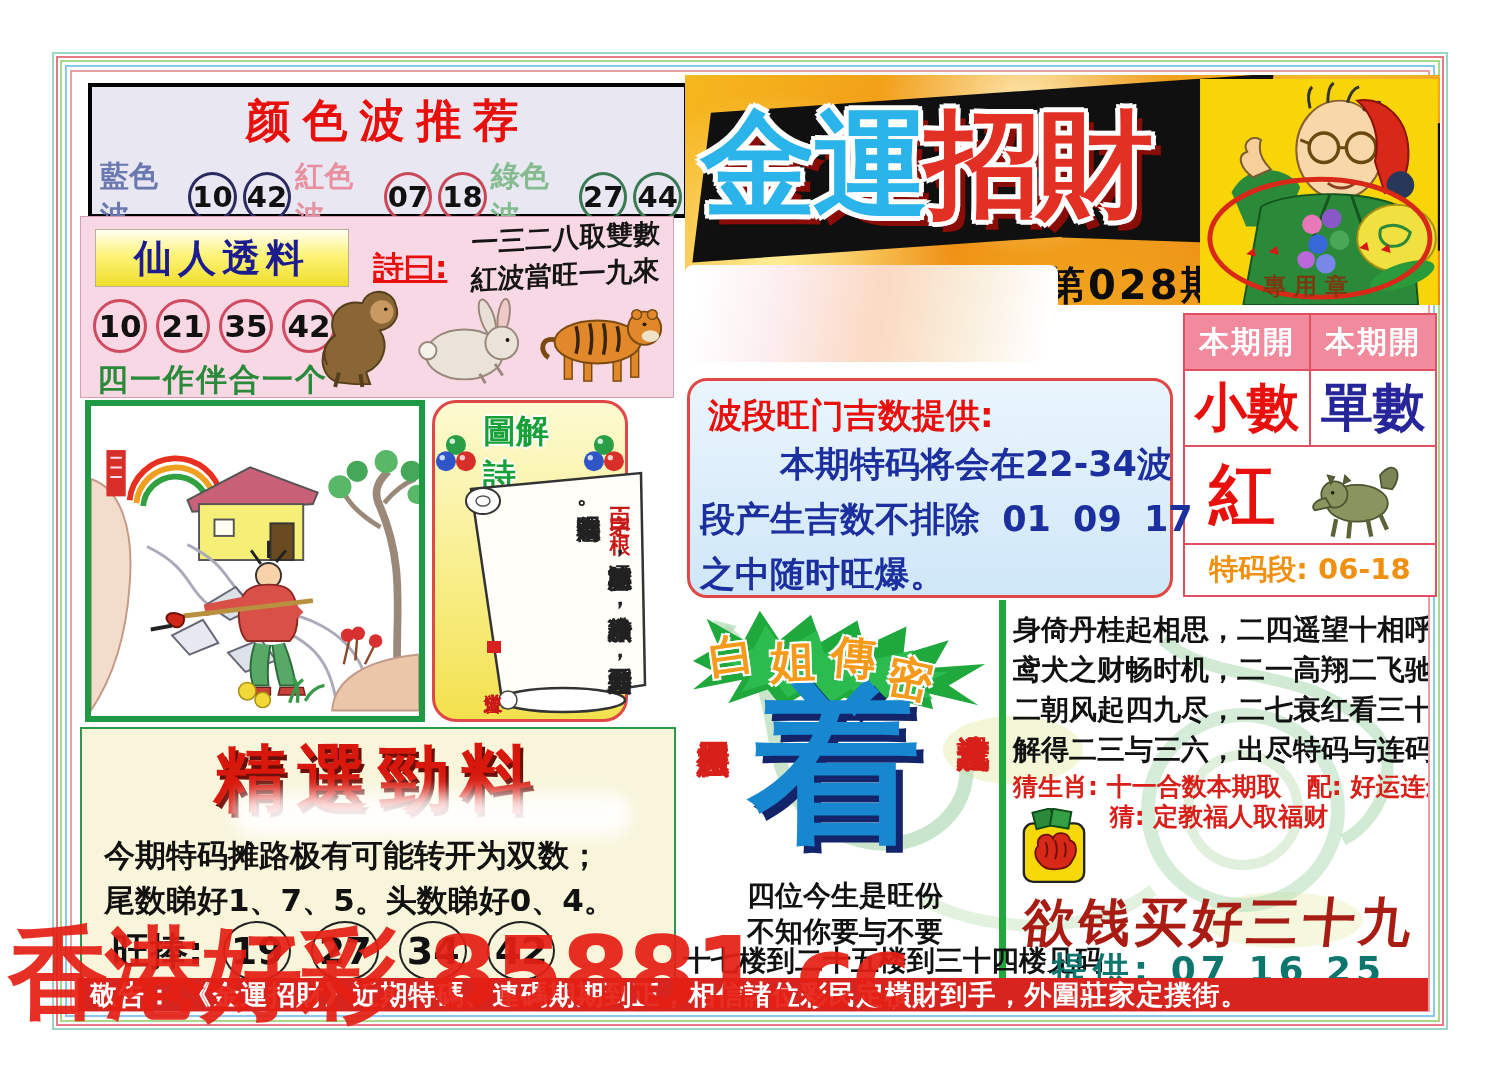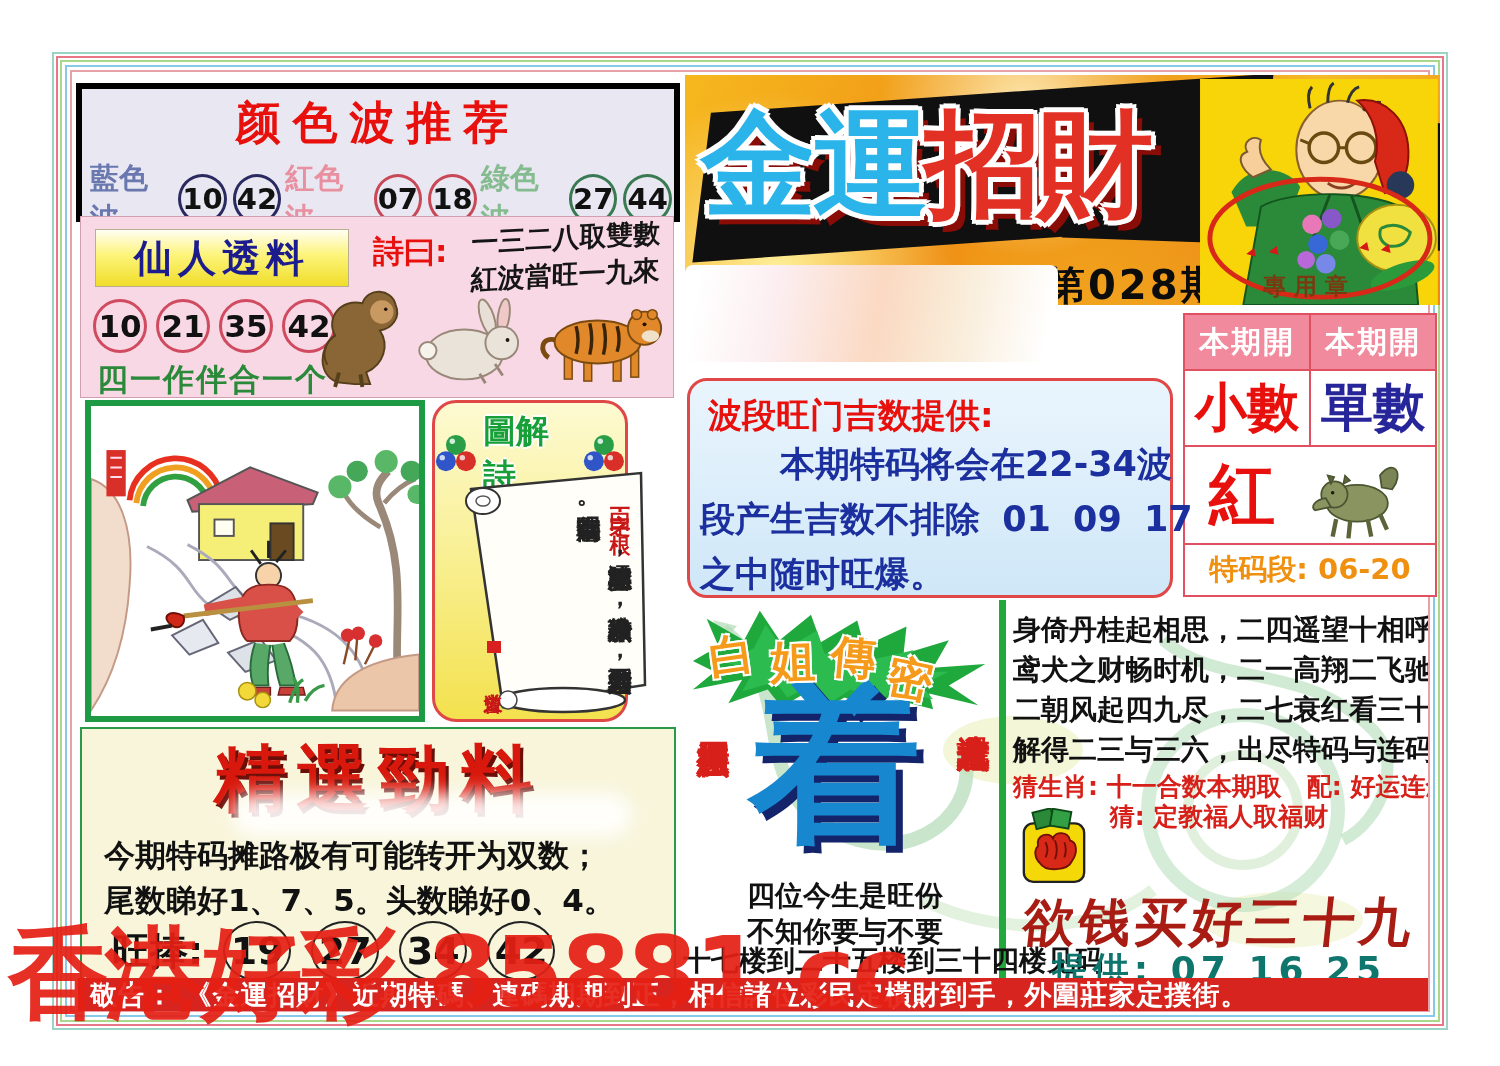--- a/index.html
+++ b/index.html
@@ -5,36 +5,36 @@
   html,body{margin:0;padding:0;background:#fff;}
   #stage{position:relative;width:1500px;height:1066px;background:#fff;overflow:hidden;
          font-family:"DejaVu Sans",sans-serif;}
   .abs{position:absolute;}
   
   #frame{left:72px;top:72px;width:1356px;height:938px;background:#fff;z-index:0;
     box-shadow:0 0 0 2px #e8a0a8,0 0 0 5px #fff,0 0 0 7px #88c8e8,0 0 0 10px #fff,
                0 0 0 12px #a8d888,0 0 0 14px #fff,0 0 0 16px #e87888,0 0 0 18px #fff,
                0 0 0 20px #9ad4c4;}
   
-  #colorwave{left:76px;top:83px;width:592px;height:127px;background:#e9e7f1;
-    border:6px solid #000000;z-index:1;}
+  #colorwave{left:88px;top:83px;width:592px;height:127px;background:#e9e7f1;
+    border:4px solid #000000;z-index:1;}
   #colorwave .title{margin-top:4px;text-align:center;font-size:45px;font-weight:bold;
     color:#e8100c;letter-spacing:12px;}
   #colorwave .row{display:flex;align-items:center;justify-content:center;margin-top:6px;gap:2px;margin-left:8px;}
   .cw-label{font-size:29px;font-weight:bold;}
   .circle{display:inline-flex;align-items:center;justify-content:center;border-radius:50%;
     font-weight:bold;color:#111;background:transparent;}
   .cw-circle{width:44px;height:44px;border-width:3px;border-style:solid;font-size:29px;margin:0 2px;}
   #xianren{left:80px;top:216px;width:592px;height:180px;background:#f8d8e4;
     border:1px solid #d0a0b0;z-index:1;}
   #xr-badge{left:14px;top:12px;width:252px;height:56px;
     background:linear-gradient(#fffef2,#fdf47a 45%,#f0dd2a);border:1px solid #b8b090;
     display:flex;align-items:center;justify-content:center;font-size:38px;font-weight:bold;
     color:#1c1c8e;letter-spacing:6px;}
-  #xr-poemlabel{left:292px;top:14px;font-size:31px;font-weight:bold;color:#e8100c;}
+  #xr-poemlabel{left:292px;top:30px;font-size:31px;font-weight:bold;color:#e8100c;text-decoration:underline;}
   #xr-poem{left:390px;top:2px;font-size:27px;font-weight:bold;color:#151515;
     transform:rotate(-3deg) skewX(-4deg);line-height:37px;white-space:nowrap;}
   #xr-circles{left:12px;top:82px;display:flex;gap:9px;}
   .xr-circle{width:48px;height:48px;border:3px solid #d04a60;font-size:31px;}
   #xr-footer{left:16px;top:142px;font-size:31px;font-weight:bold;color:#2a8a3a;letter-spacing:2px;}
   #xr-animals{right:6px;top:60px;display:flex;align-items:flex-end;gap:4px;}
   #picturebox{left:85px;top:400px;width:340px;height:322px;background:#fff;
     border:6px solid #1f9a44;box-sizing:border-box;z-index:1;}
   #tujieshi{left:432px;top:400px;width:196px;height:322px;border:3px solid #e04848;
     border-radius:24px;box-sizing:border-box;z-index:1;
@@ -364,21 +364,21 @@
       <svg width="112" height="92" viewBox="0 0 115 105">
         <path d="M86,30 C102,10 114,28 100,46 L88,44 Z" fill="#7a8454" stroke="#4a5430" stroke-width="2"></path>
         <ellipse cx="60" cy="62" rx="35" ry="21" fill="#8a9460" stroke="#4a5430" stroke-width="2"></ellipse>
         <circle cx="34" cy="52" r="15" fill="#8a9460" stroke="#4a5430" stroke-width="2"></circle>
         <path d="M24,56 C12,58 6,66 12,70 L30,66 Z" fill="#8a9460" stroke="#4a5430" stroke-width="2"></path>
         <path d="M30,40 l-4,-10 8,2 z M44,40 l2,-10 6,6 z" fill="#5a6438" stroke="#4a5430" stroke-width="1.5"></path>
         <circle cx="32" cy="50" r="2" fill="#201808"></circle>
         <path d="M36,80 l-4,20 M52,82 l-2,20 M72,80 l4,20 M86,74 l8,18" stroke="#5a6438" stroke-width="5" fill="none"></path>
       </svg>
     </div>
-    <div class="ftr">特码段: 06-20</div>
+    <div class="ftr">特码段: 06-18</div>
   </div>
 
   <div id="boduan" class="abs">
     <div id="bd-title" class="abs">波段旺门吉数提供:</div>
     <div id="bd-l1" class="abs bd-line">本期特码将会在22-34波</div>
     <div id="bd-l2" class="abs bd-line">段产生吉数不排除 01 09 17</div>
     <div id="bd-l3" class="abs bd-line">之中随时旺爆。</div>
   </div>
 
   <div id="bottom" class="abs">

